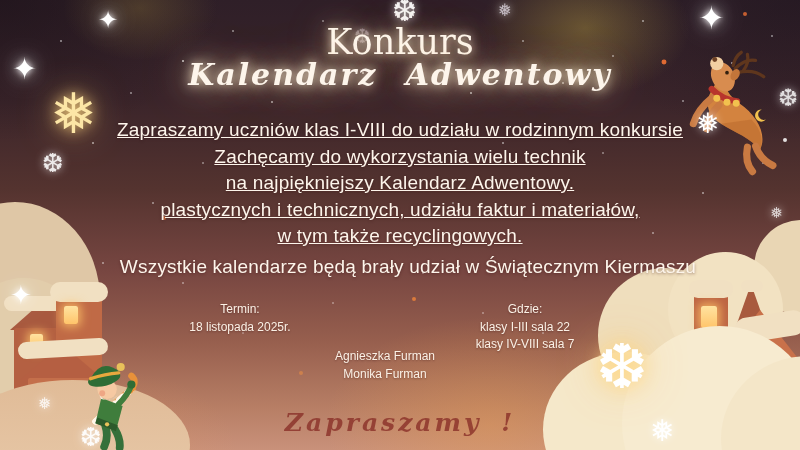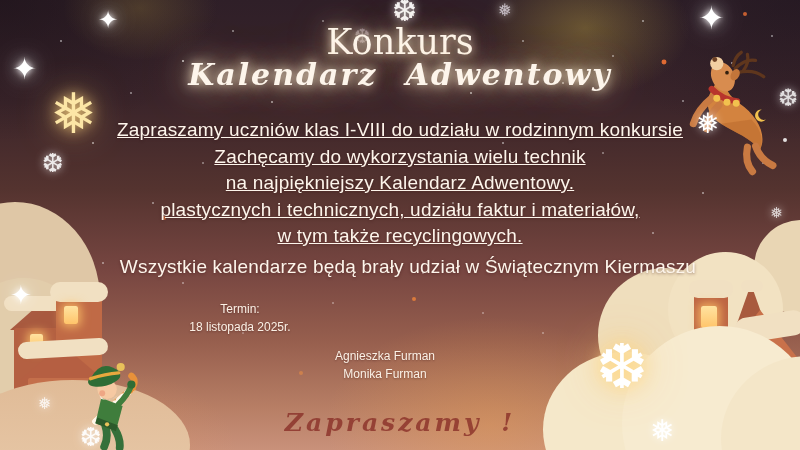--- a/index.html
+++ b/index.html
@@ -229,20 +229,25 @@
     <div>w tym także recyclingowych.</div>
   </div>
 
   <div class="txt highlight">Wszystkie kalendarze będą brały udział w Świątecznym Kiermaszu</div>
 
   <div class="info info-termin">
     <div>Termin:</div>
     <div>18 listopada 2025r.</div>
   </div>
 
+  <div class="info info-gdzie">
+    <div>Gdzie:</div>
+    <div>klasy I-III sala 22</div>
+    <div>klasy IV-VIII sala 7</div>
+  </div>
 
   <div class="info info-org">
     <div>Agnieszka Furman</div>
     <div>Monika Furman</div>
   </div>
 
   <div class="txt closing">Zapraszamy !</div>
 
 </div>
 

